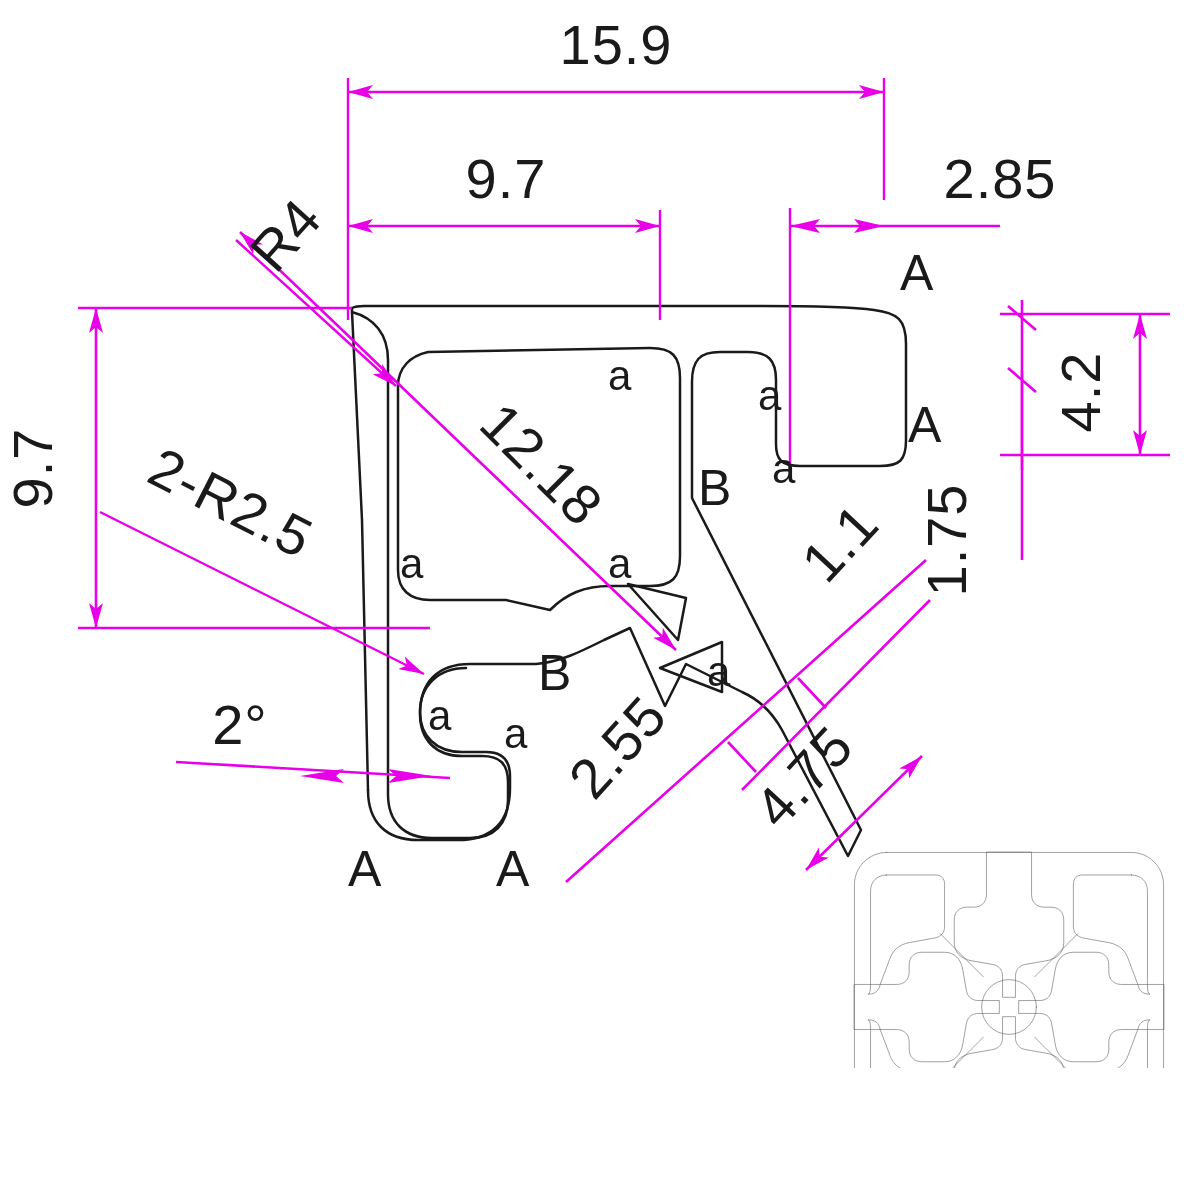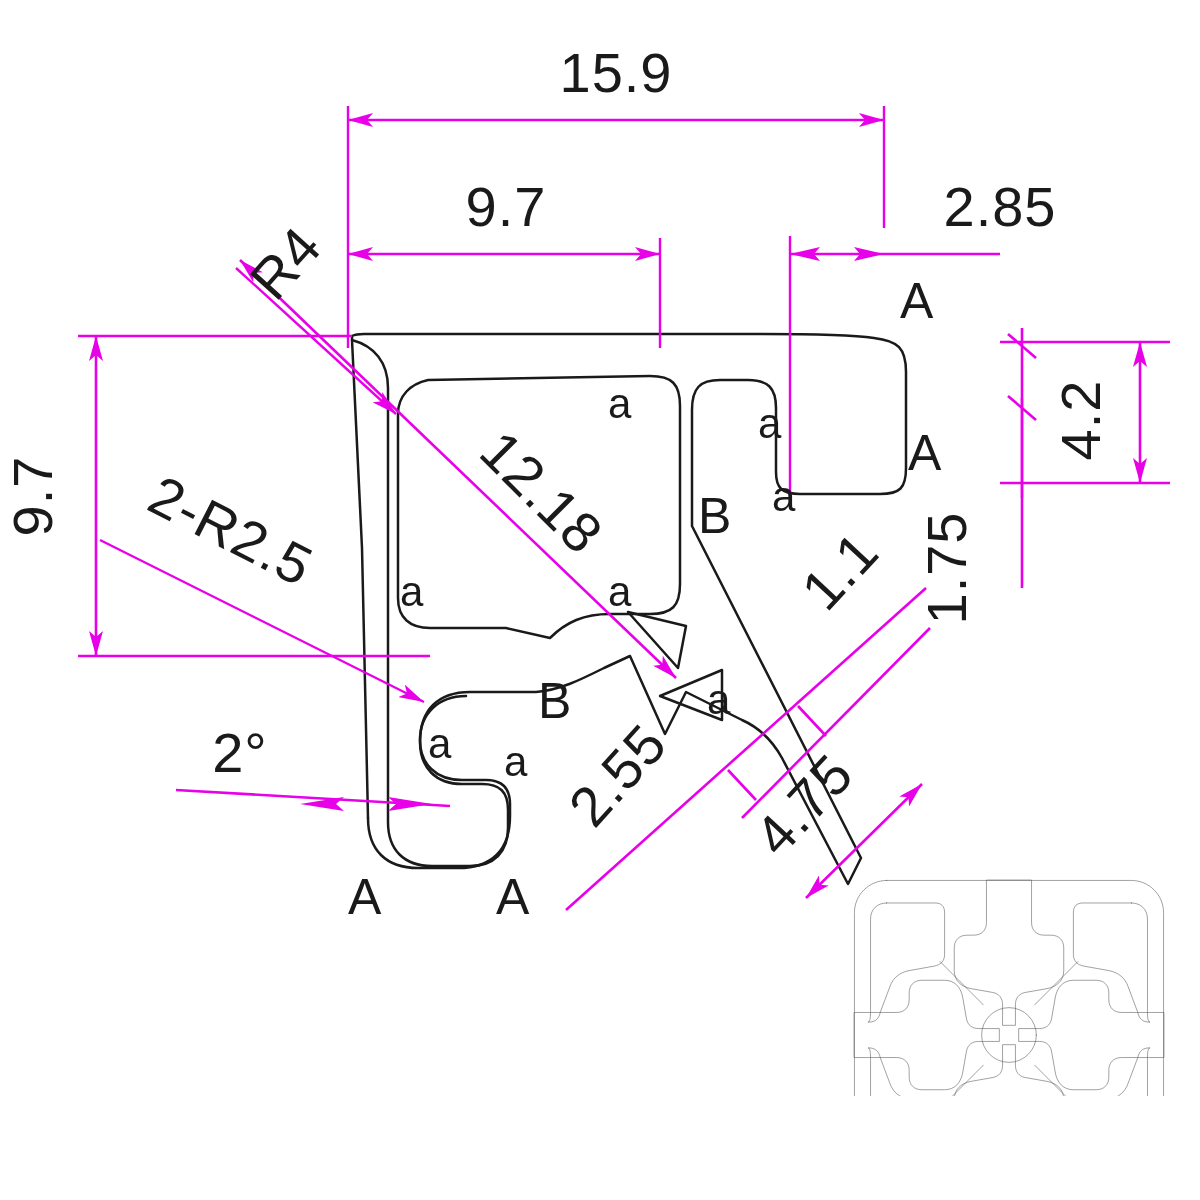--- a/index.html
+++ b/index.html
@@ -10,21 +10,20 @@
   }
   body {
     font-family: "Liberation Sans", sans-serif;
   }
   #drawing-root {
     position: relative;
     width: 1200px;
     height: 1068px;
     background: #ffffff;
     overflow: hidden;
-    margin-top: 28px;
   }
   svg#cad {
     display: block;
     width: 1200px;
     height: 1200px;
   }
   .dim-line, .ext-line, .leader-line {
     stroke: #e800e8;
     fill: none;
     stroke-width: 2.6;

